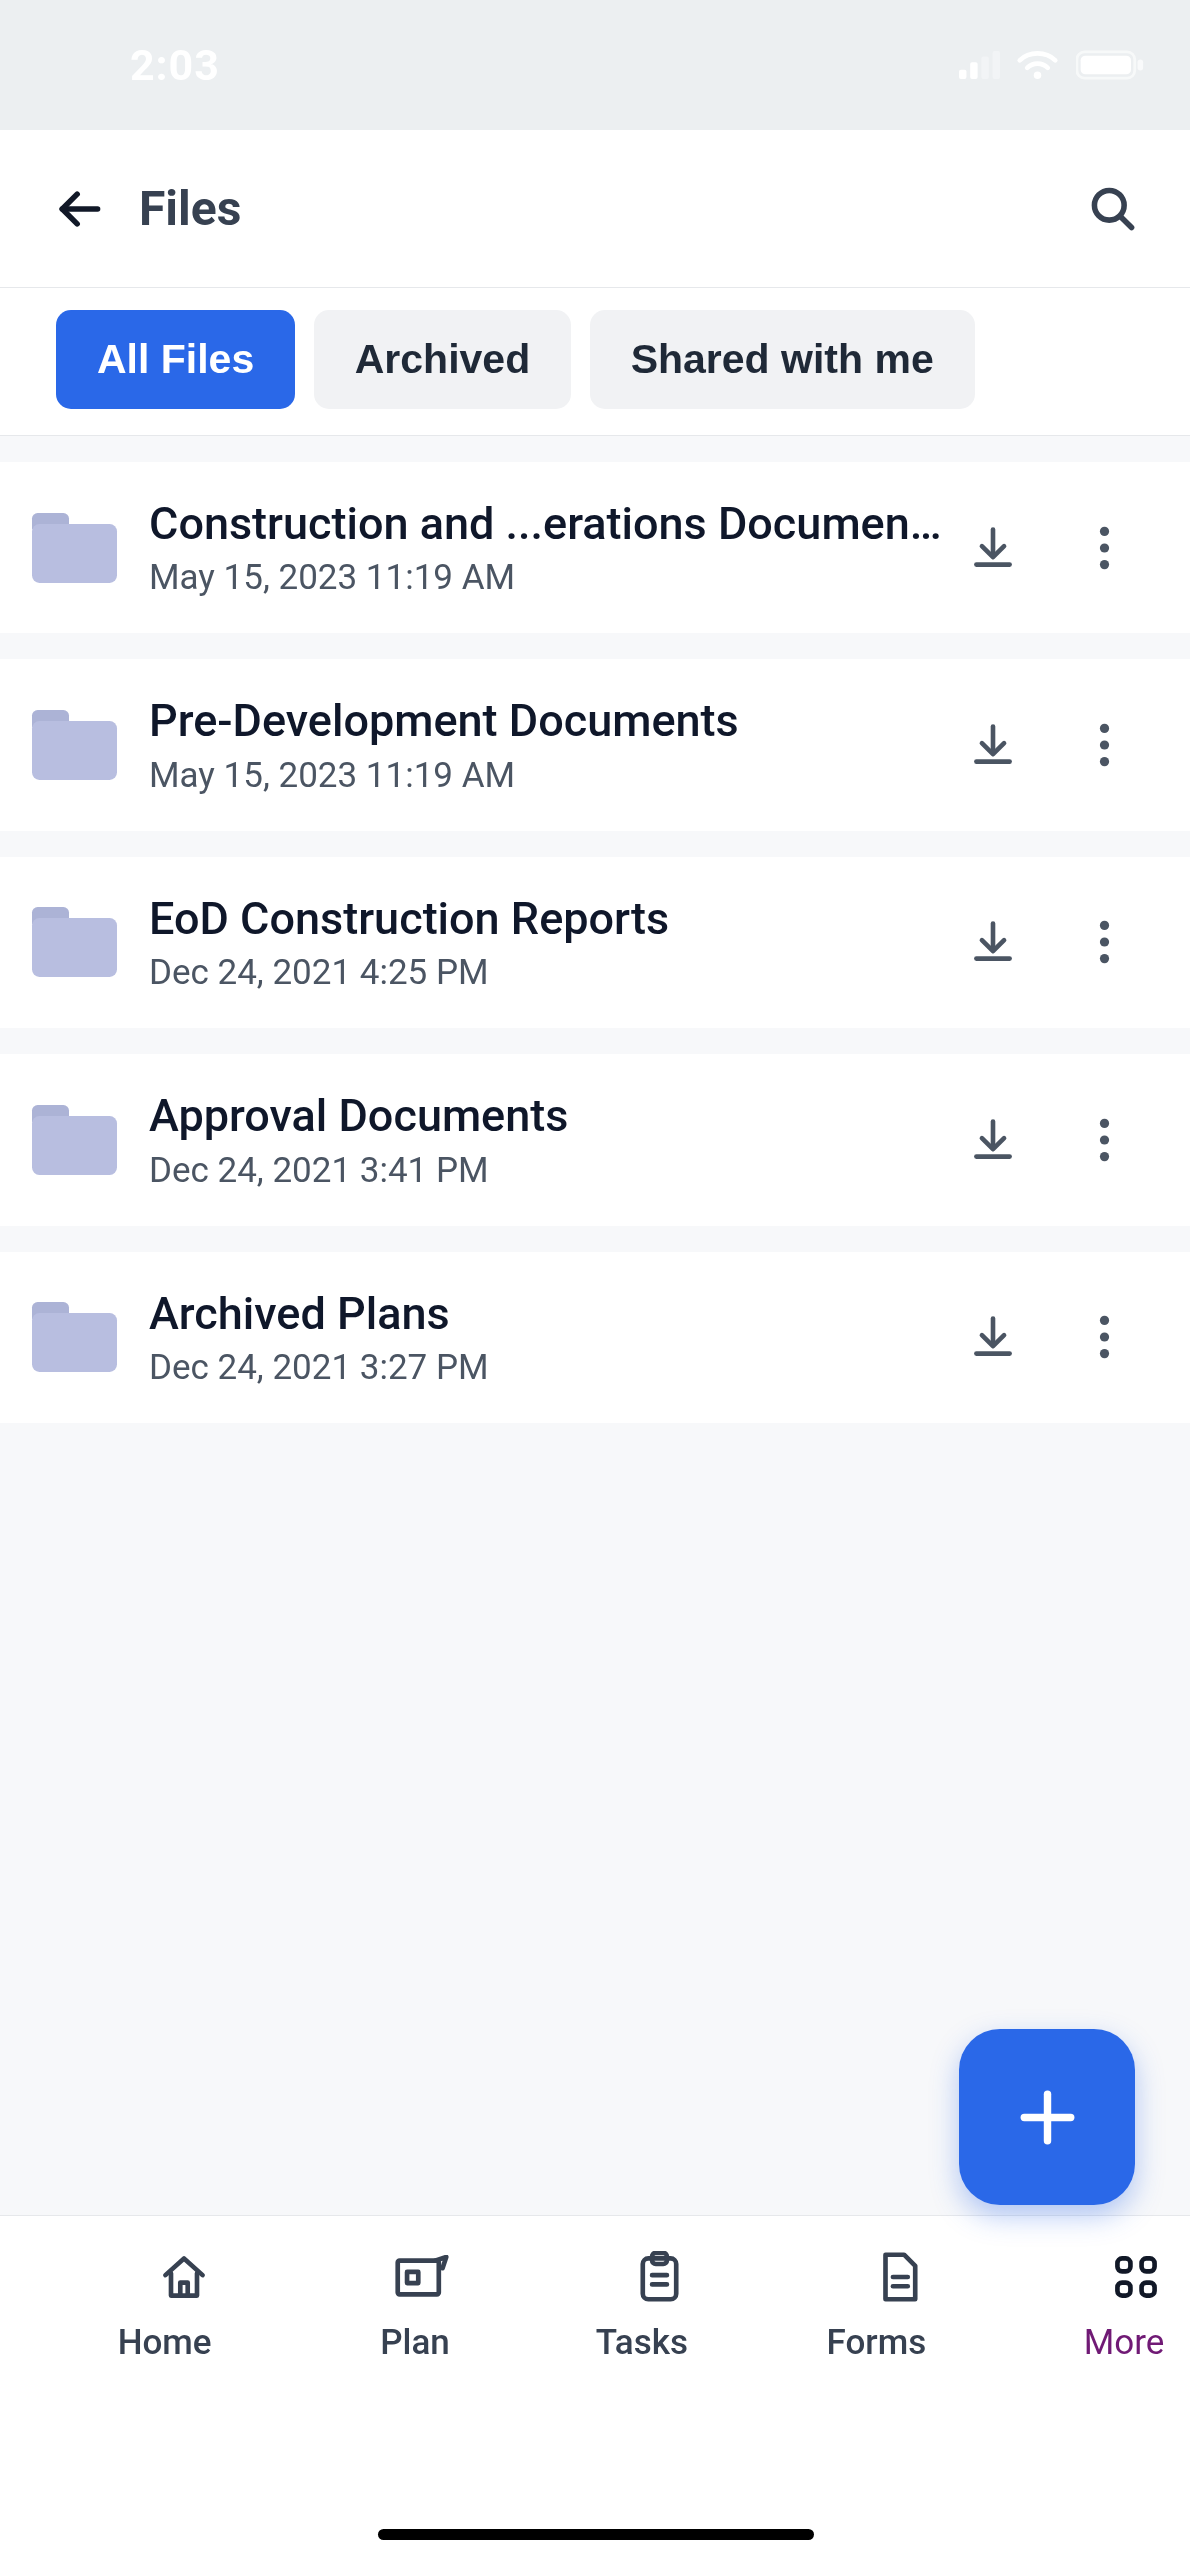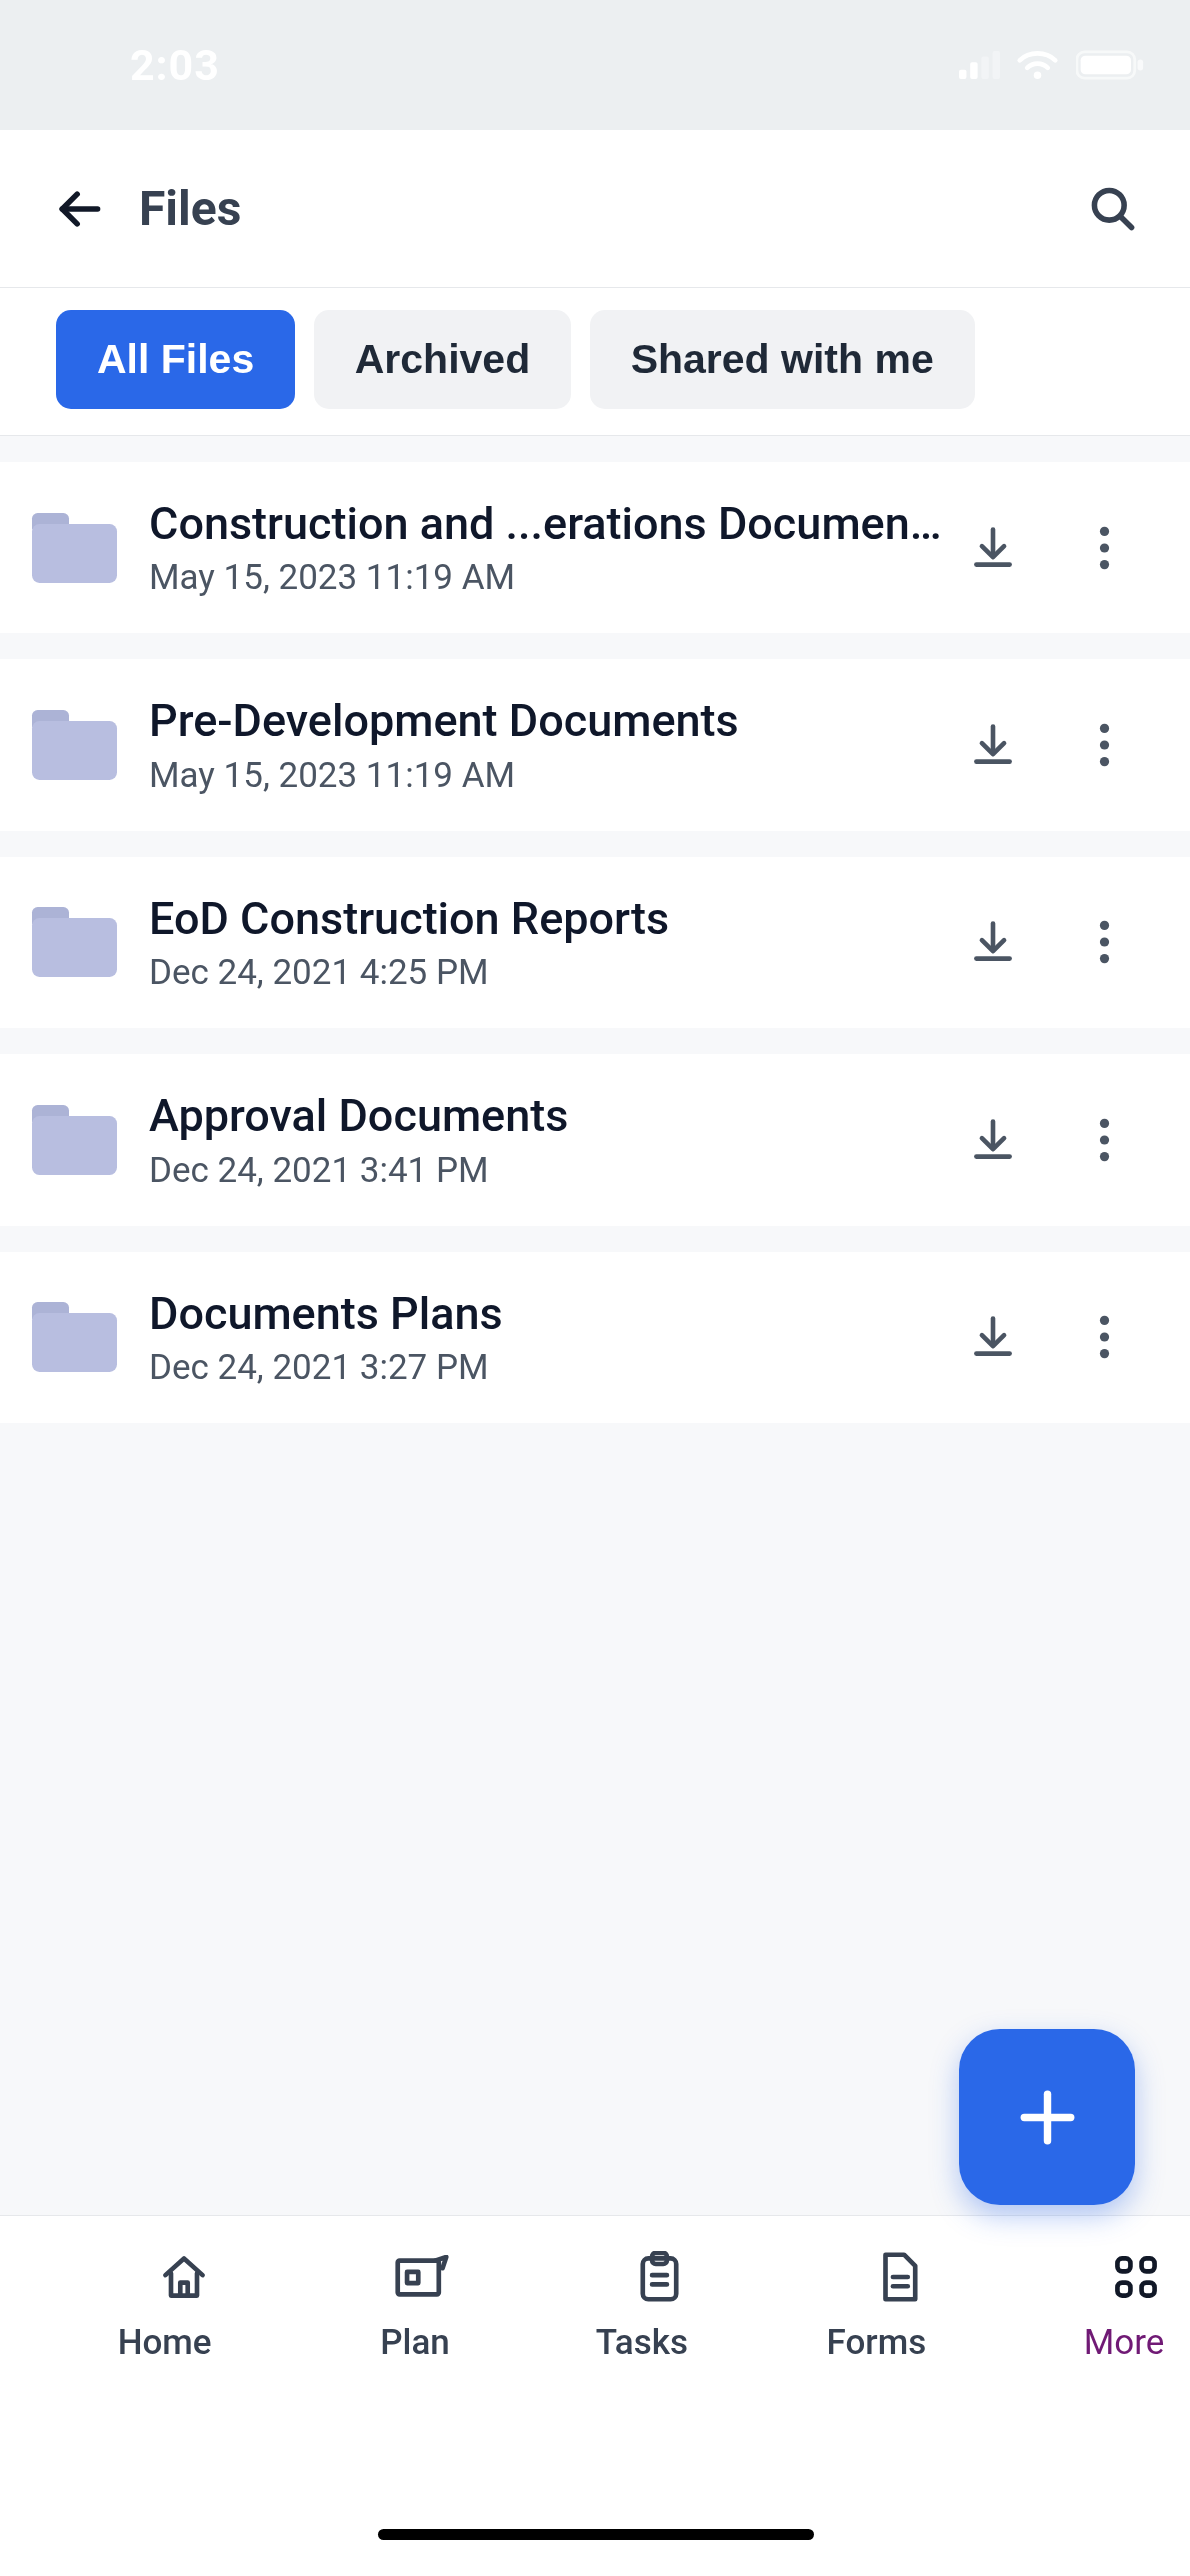--- a/index.html
+++ b/index.html
@@ -268,21 +268,21 @@
         </div>
       </div>
       <div class="file-row">
         <div class="folder-icon-wrap">
           <div class="folder-icon">
             <div class="tab"></div>
             <div class="body"></div>
           </div>
         </div>
         <div class="file-text">
-          <div class="file-name">Documents Plans</div>
+          <div class="file-name">Archived Plans</div>
           <div class="file-date">Dec 24, 2021 3:27 PM</div>
         </div>
         <div class="row-actions">
           <div class="icon-btn">
             <span>
               <svg width="48" height="48" viewBox="0 0 52 52">
                 <g fill="none" stroke="#4b5563" stroke-width="5" stroke-linecap="round" stroke-linejoin="round">
                   <path d="M26 6 V34"></path>
                   <path d="M14 24 L26 36 L38 24"></path>
                   <path d="M8 44 H44"></path>

